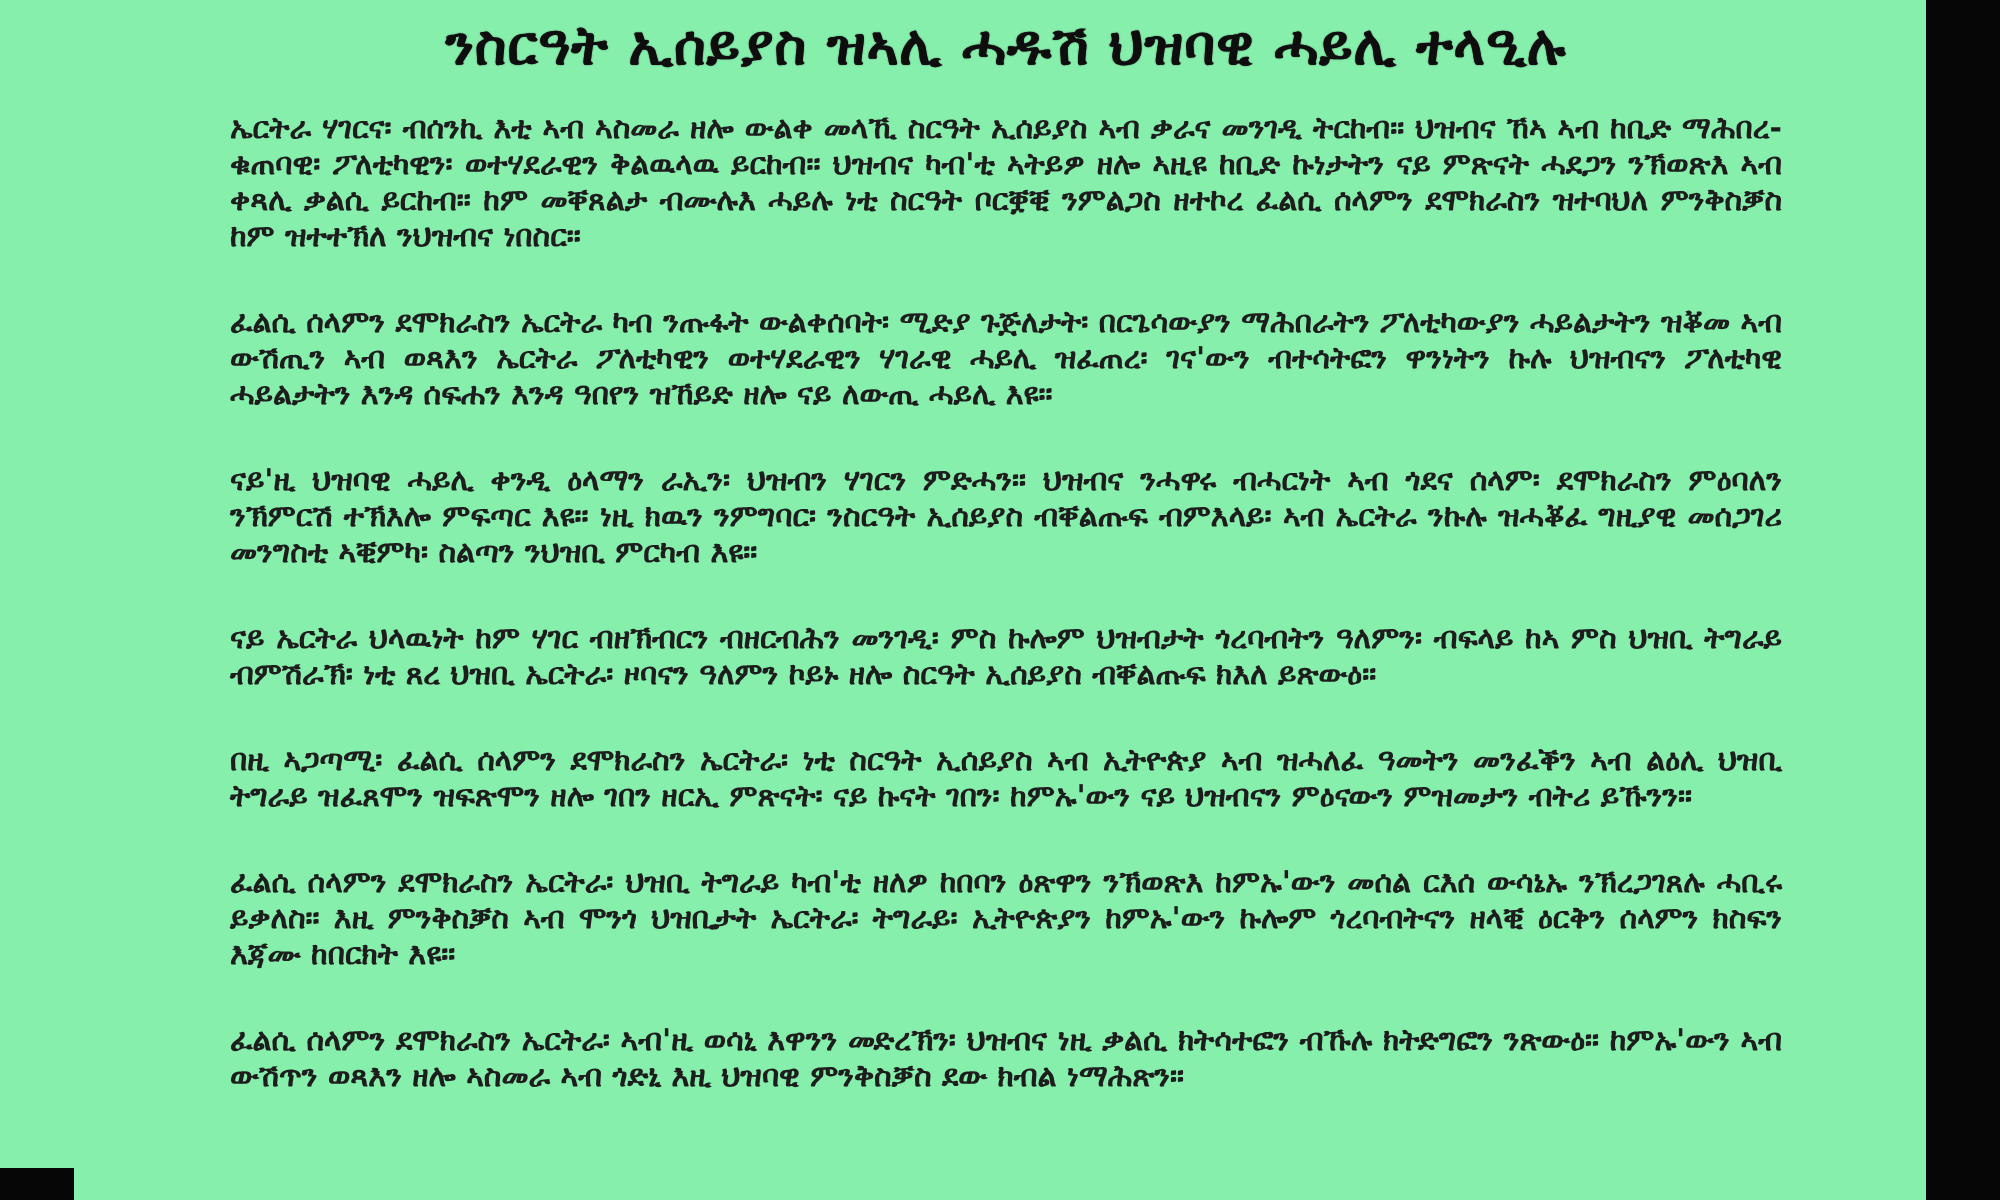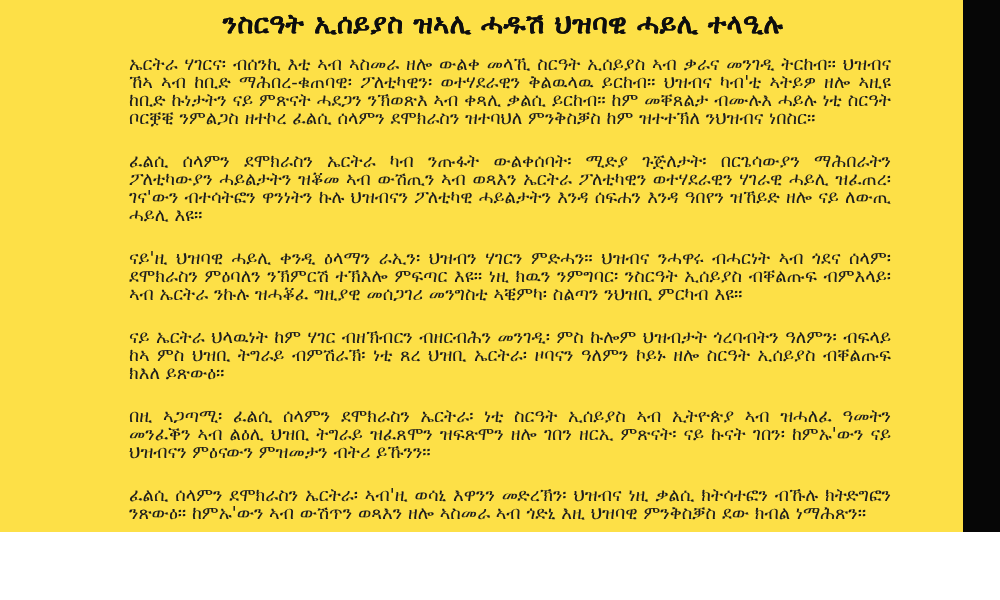--- a/index.html
+++ b/index.html
@@ -1,20 +1,20 @@
 <!DOCTYPE html>
 <html><head>
 <meta charset="utf-8">
 <style>
   * { margin:0; padding:0; box-sizing:border-box; }
   html,body { background:#ffffff; }
   .page {
     position:relative;
-    width:1000px; height:532px;
-    background:#fde047;
+    width:1000px; height:600px;
+    background:#86efac;
     overflow:hidden;
     font-family:"DejaVu Sans", sans-serif;
   }
   .letterbox-right {
     position:absolute; top:0; right:0;
     width:37px; height:600px;
     background:#060606;
   }
   .letterbox-corner {
     position:absolute; left:0; top:584px;
@@ -28,44 +28,45 @@
     font-size:27px;
     font-weight:bold;
     text-align:center;
     color:#0e0e0e;
     letter-spacing:0.5px;
     line-height:36px;
     text-shadow:0 0 0.6px #222;
   }
   .doc-body { margin-top:13px; }
   .doc-body p {
-    font-size:18px;
-    font-weight:400;
+    font-size:15px;
+    font-weight:700;
     line-height:18px;
     text-align:justify;
     color:#1d1d1d;
-    margin:0 0 25px 14px;
+    margin:0 0 25px 0;
     word-break:break-word;
   }
   .doc-body p:last-child { margin-bottom:0; }
 </style>
 </head>
 <body>
 
 <div class="page">
 
   <div class="doc">
     <div class="doc-title">ንስርዓት ኢሰይያስ ዝኣሊ ሓዱሽ ህዝባዊ ሓይሊ ተላዒሉ</div>
 
     <div class="doc-body">
       <p>ኤርትራ ሃገርና፡ ብሰንኪ እቲ ኣብ ኣስመራ ዘሎ ውልቀ መላኺ ስርዓት ኢሰይያስ ኣብ ቃራና መንገዲ ትርከብ። ህዝብና ኸኣ ኣብ ከቢድ ማሕበረ-ቁጠባዊ፡ ፖለቲካዊን፡ ወተሃደራዊን ቅልዉላዉ ይርከብ። ህዝብና ካብ'ቲ ኣትይዎ ዘሎ ኣዚዩ ከቢድ ኩነታትን ናይ ምጽናት ሓደጋን ንኽወጽእ ኣብ ቀጻሊ ቃልሲ ይርከብ። ከም መቐጸልታ ብሙሉእ ሓይሉ ነቲ ስርዓት ቦርቛቒ ንምልጋስ ዘተኮረ ፈልሲ ሰላምን ደሞክራስን ዝተባህለ ምንቅስቓስ ከም ዝተተኽለ ንህዝብና ነበስር።</p>
       <p>ፈልሲ ሰላምን ደሞክራስን ኤርትራ ካብ ንጡፋት ውልቀሰባት፡ ሚድያ ጉጅለታት፡ በርጌሳውያን ማሕበራትን ፖለቲካውያን ሓይልታትን ዝቖመ ኣብ ውሽጢን ኣብ ወጻእን ኤርትራ ፖለቲካዊን ወተሃደራዊን ሃገራዊ ሓይሊ ዝፈጠረ፡ ገና'ውን ብተሳትፎን ዋንነትን ኩሉ ህዝብናን ፖለቲካዊ ሓይልታትን እንዳ ሰፍሐን እንዳ ዓበየን ዝኸይድ ዘሎ ናይ ለውጢ ሓይሊ እዩ።</p>
       <p>ናይ'ዚ ህዝባዊ ሓይሊ ቀንዲ ዕላማን ራኢን፡ ህዝብን ሃገርን ምድሓን። ህዝብና ንሓዋሩ ብሓርነት ኣብ ጎደና ሰላም፡ ደሞክራስን ምዕባለን ንኽምርሽ ተኽእሎ ምፍጣር እዩ። ነዚ ክዉን ንምግባር፡ ንስርዓት ኢሰይያስ ብቐልጡፍ ብምእላይ፡ ኣብ ኤርትራ ንኩሉ ዝሓቖፈ ግዚያዊ መሰጋገሪ መንግስቲ ኣቒምካ፡ ስልጣን ንህዝቢ ምርካብ እዩ።</p>
       <p>ናይ ኤርትራ ህላዉነት ከም ሃገር ብዘኽብርን ብዘርብሕን መንገዲ፡ ምስ ኩሎም ህዝብታት ጎረባብትን ዓለምን፡ ብፍላይ ከኣ ምስ ህዝቢ ትግራይ ብምሽራኽ፡ ነቲ ጸረ ህዝቢ ኤርትራ፡ ዞባናን ዓለምን ኮይኑ ዘሎ ስርዓት ኢሰይያስ ብቐልጡፍ ክእለ ይጽውዕ።</p>
       <p>በዚ ኣጋጣሚ፡ ፈልሲ ሰላምን ደሞክራስን ኤርትራ፡ ነቲ ስርዓት ኢሰይያስ ኣብ ኢትዮጵያ ኣብ ዝሓለፈ ዓመትን መንፈቕን ኣብ ልዕሊ ህዝቢ ትግራይ ዝፈጸሞን ዝፍጽሞን ዘሎ ገበን ዘርኢ ምጽናት፡ ናይ ኩናት ገበን፡ ከምኡ'ውን ናይ ህዝብናን ምዕናውን ምዝመታን ብትሪ ይኹንን።</p>
+      <p>ፈልሲ ሰላምን ደሞክራስን ኤርትራ፡ ህዝቢ ትግራይ ካብ'ቲ ዘለዎ ከበባን ዕጽዋን ንኽወጽእ ከምኡ'ውን መሰል ርእሰ ውሳኔኡ ንኽረጋገጸሉ ሓቢሩ ይቃለስ። እዚ ምንቅስቓስ ኣብ ሞንጎ ህዝቢታት ኤርትራ፡ ትግራይ፡ ኢትዮጵያን ከምኡ'ውን ኩሎም ጎረባብትናን ዘላቒ ዕርቅን ሰላምን ክስፍን እጃሙ ከበርክት እዩ።</p>
       <p>ፈልሲ ሰላምን ደሞክራስን ኤርትራ፡ ኣብ'ዚ ወሳኒ እዋንን መድረኽን፡ ህዝብና ነዚ ቃልሲ ክትሳተፎን ብኹሉ ክትድግፎን ንጽውዕ። ከምኡ'ውን ኣብ ውሽጥን ወጻእን ዘሎ ኣስመራ ኣብ ጎድኒ እዚ ህዝባዊ ምንቅስቓስ ደው ክብል ነማሕጽን።</p>
     </div>
   </div>
 
   <div class="letterbox-right"></div>
   <div class="letterbox-corner"></div>
 
 </div>
 
 </body></html>

